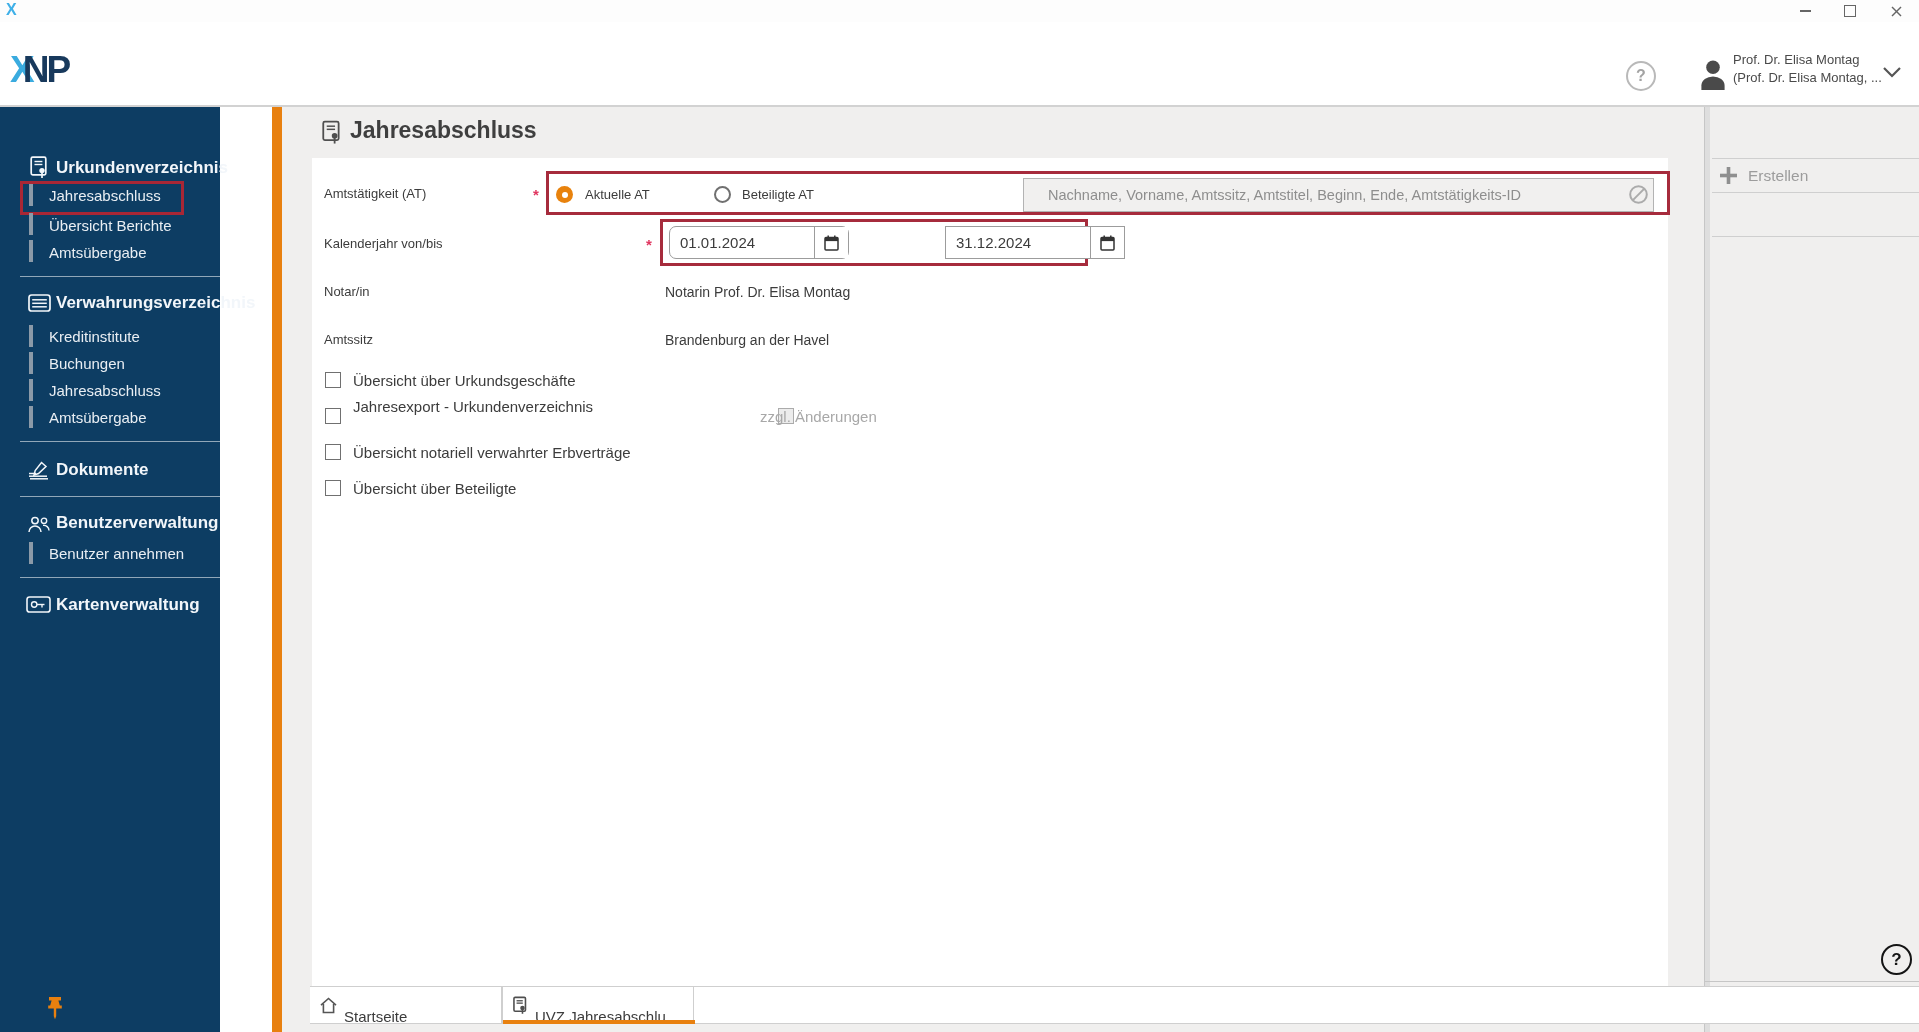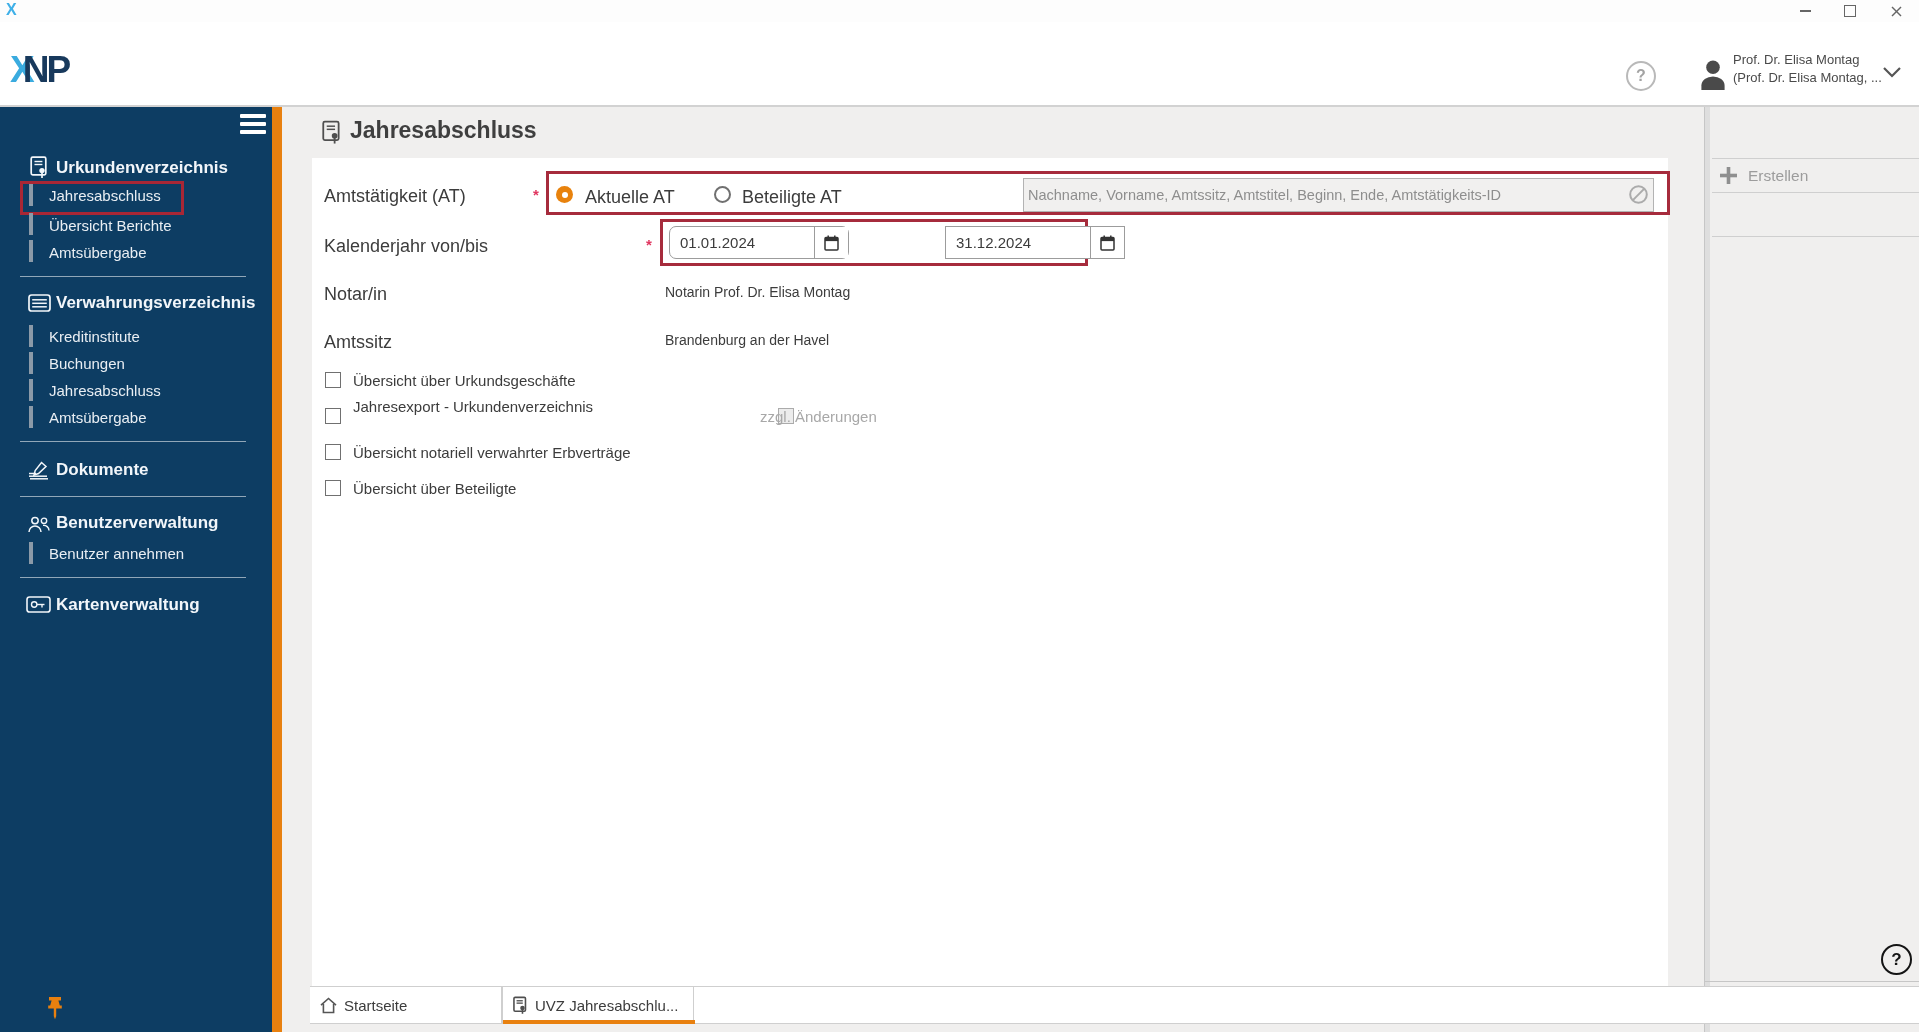--- a/index.html
+++ b/index.html
@@ -7,59 +7,59 @@
        font-family:"Liberation Sans",sans-serif;color:#3c3c3c;overflow:hidden;}
   .abs{position:absolute;}
   .txt{white-space:nowrap;}
   
   .titlebar{left:0;top:0;width:1919px;height:22px;background:#fdfdfd;}
   .winbtn{top:0;width:34px;height:22px;display:flex;align-items:center;justify-content:center;cursor:default;}
   .menubar{left:0;top:22px;width:1919px;height:25px;background:#ffffff;}
   .menuitem{top:28px;font-size:12.5px;color:#2f2f2f;}
   .header{left:0;top:47px;width:1919px;height:58px;background:#ffffff;border-bottom:2px solid #d2d2d2;}
   
-  .sidebar{left:0;top:107px;width:272px;height:925px;background:#0d3d63;}
+  .sidebar{left:0;top:107px;width:220px;height:925px;background:#0d3d63;}
   .stripe{left:272px;top:107px;width:10px;height:925px;background:#e8800f;}
   .contentbg{left:282px;top:107px;width:1637px;height:925px;background:#f0efee;}
   .sec-title{font-size:17px;font-weight:600;color:#f2f6fa;}
   .sub-label{font-size:15px;color:#e9eef3;}
   .sub-bar{width:4px;height:22px;background:#8b9aa8;}
   .side-divider{width:226px;height:1px;background:rgba(255,255,255,0.55);}
   .selbox{border:3px solid #a82735;}
   
   .panel{left:312px;top:158px;width:1356px;height:828px;background:#ffffff;}
-  .flabel{font-size:18px;color:#3c3c3c;}
+  .flabel{font-size:13px;color:#3c3c3c;}
   .fvalue{font-size:14px;color:#3c3c3c;}
   .req{font-size:15px;color:#e0355f;font-weight:700;}
   .redbox{border:3px solid #a62b3c;background:transparent;}
   .radio-outer{width:17px;height:17px;border-radius:50%;box-sizing:border-box;}
   .radio-sel{background:#e8820d;}
   .radio-sel .dot{position:absolute;left:5.5px;top:5.5px;width:6px;height:6px;border-radius:50%;background:#ffffff;}
   .radio-un{background:#fff;border:2px solid #707070;}
   .cbox{width:16px;height:16px;background:#ffffff;border:1.5px solid #707070;box-sizing:border-box;}
   .cbox.dis{background:#ececec;border-color:#ababab;}
   .cblabel{font-size:15px;color:#3c3c3c;}
   .cblabel.dis{color:#a8a8a8;}
   .atinput{box-sizing:border-box;width:631px;height:34px;background:#f1f0ef;border:1px solid #b3b3b3;
-           font-family:"Liberation Sans",sans-serif;font-size:14.5px;color:#3c3c3c;padding:0 34px 0 4px;}
+           font-family:"Liberation Sans",sans-serif;font-size:14.5px;color:#3c3c3c;padding:0 34px 0 24px;}
   .atinput::placeholder{color:#8e8e8e;opacity:1;}
   .dwrap{box-sizing:border-box;width:180px;height:33px;background:#fff;border:1px solid #9c9c9c;display:flex;}
   .dwrap input{flex:1;border:none;outline:none;background:transparent;font-family:"Liberation Sans",sans-serif;
                font-size:15px;color:#3c3c3c;padding:0 0 0 10px;min-width:0;}
   .calbtn{width:33px;border-left:1px solid #9c9c9c;display:flex;align-items:center;justify-content:center;cursor:pointer;background:#fff;}
   
   .vline{left:1704px;top:107px;width:1px;height:925px;background:#c6c6c6;}
   .vtrack{left:1705px;top:107px;width:5px;height:925px;background:#dedede;}
   .sep{left:1712px;width:207px;height:1px;background:#cfcfcf;}
   .action-label{font-size:15.5px;}
   
   .tabstrip{left:310px;top:986px;width:1609px;height:38px;background:#fff;border-top:1px solid #cfcfcf;
             border-bottom:1px solid #cfcfcf;box-sizing:border-box;}
   .tab{top:986px;height:38px;background:#fff;box-sizing:border-box;}
-  .tablabel{font-size:15px;color:#3c3c3c;}
+  .tablabel{font-size:15px;color:#3c3c3c;margin-top:11px;}
   .hline-br{left:1705px;top:981px;width:214px;height:1px;background:#c6c6c6;}
   svg{display:block;}
 </style>
 </head>
 <body>
 
 <div id="app">
 
   <div class="abs titlebar">
     <span class="abs txt" style="left:6px;top:1px;font-size:16px;font-weight:800;color:#3fb0e8;">X</span>

